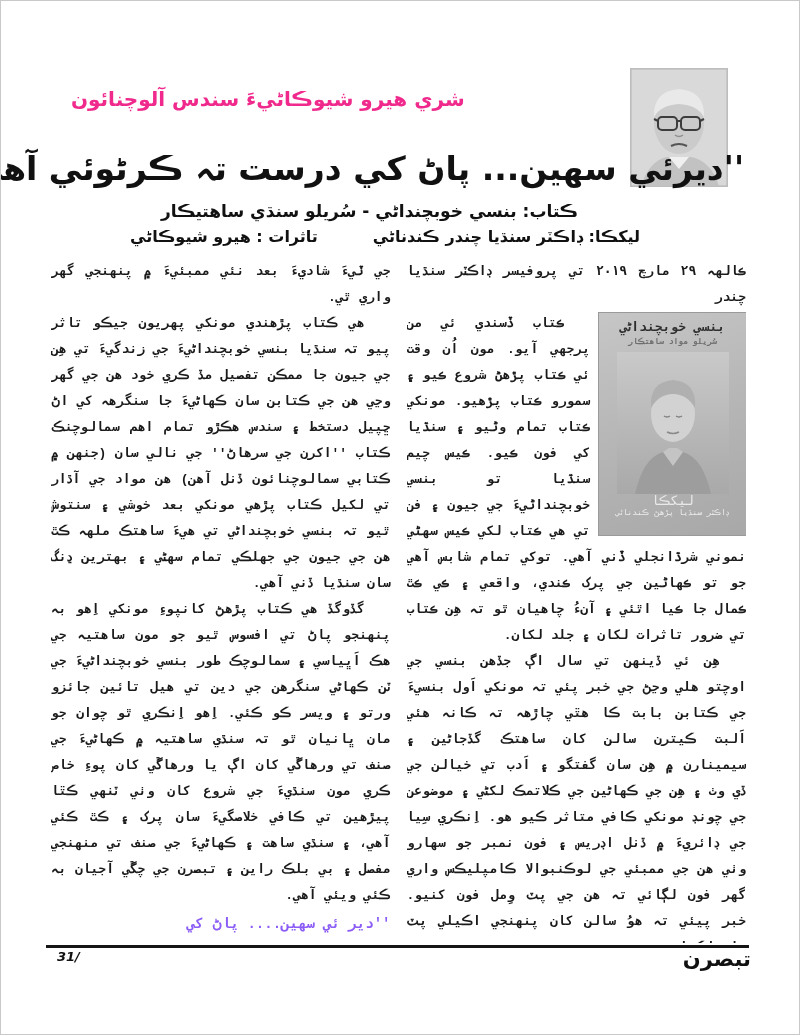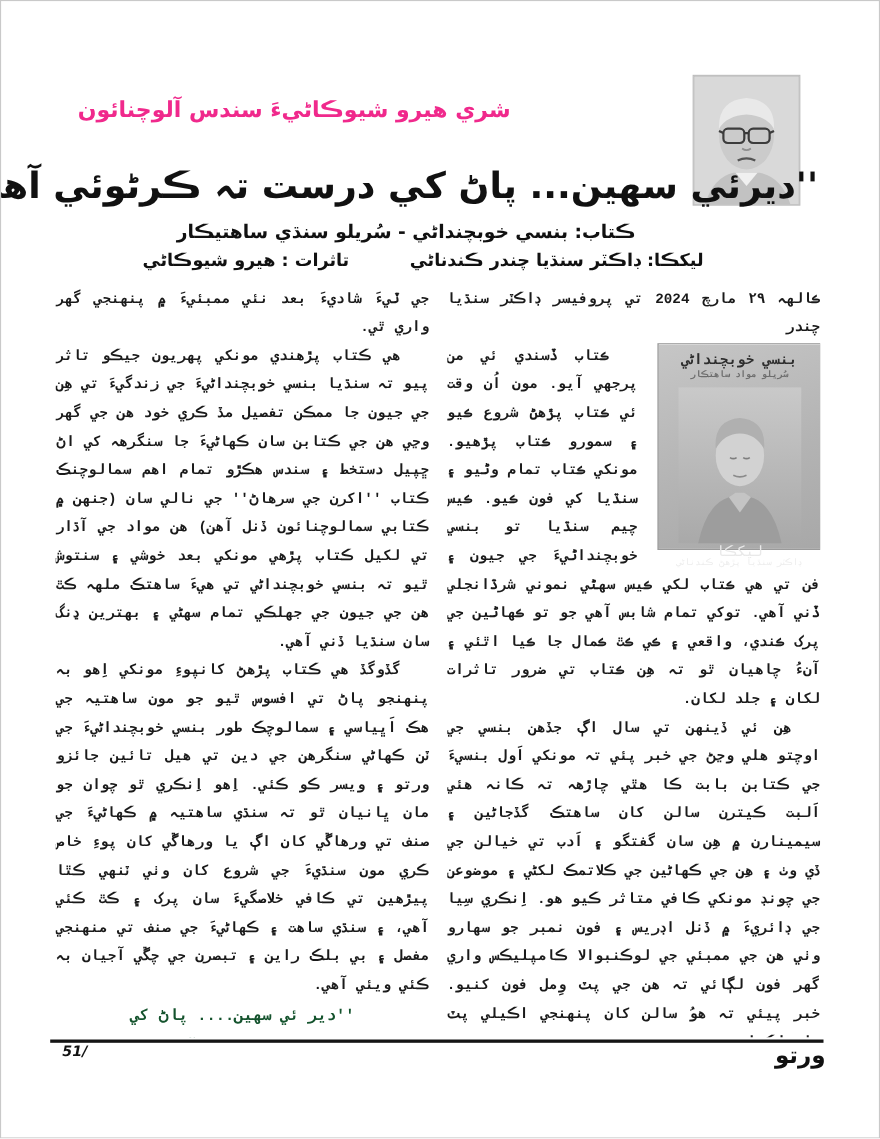--- a/index.html
+++ b/index.html
@@ -55,34 +55,34 @@
   }
   .col { width:341px; overflow:hidden;font-family:Liberation Mono, monospace; }
   .col p {
     margin:0;
     font-size:13px; font-weight:bold; color:#1a1a1a;
     line-height:26px;
     text-align:justify;
   }
   .col p.indent { text-indent:26px; }
   .subhead {
-    text-align:center;
-    font-size:14px; font-weight:bold; color:#14532d;
+    text-align:right;
+    font-size:14px; font-weight:bold; color:#8b5cf6;
     line-height:27px;
     margin:2px 0;
   }
   
   .cover-wrap { overflow:visible; }
   .book-cover {
     float:left; 
   }
   .book-cover {
     float:right;
-    width:147px; height:186px;
-    margin-left:19px; margin-bottom:4px; margin-top:2px;
+    width:147px; height:222px;
+    margin-left:9px; margin-bottom:4px; margin-top:2px;
     background:linear-gradient(160deg,#c6c6c6 0%,#b4b4b4 55%,#a8a8a8 100%);
     box-shadow:0 0 0 1px #9a9a9a;
     text-align:center;
     padding:6px 6px 4px 6px;
     box-sizing:border-box;
   }
   .cover-title { font-size:13px; font-weight:bold; color:#2e2e2e; line-height:17px; }
   .cover-subtitle { font-size:8px; font-weight:bold; color:#6d6d6d; filter:blur(0.4px); line-height:12px; }
   .cover-photo { width:112px; height:142px; margin:4px auto 3px auto; display:block; }
   .cover-footer1 { font-size:13px; color:#e9e9e9; filter:blur(0.3px); line-height:10px; }
@@ -132,21 +132,21 @@
   <div class="byline-book">ڪتاب: بنسي خوبچنداڻي - سُريلو سنڌي ساهتيڪار</div>
 
   <div class="byline-row">
     <span>ليکڪا: ڊاڪٽر سنڌيا چندر ڪندناڻي</span>
     <span>تاثرات : هيرو شيوڪاڻي</span>
   </div>
 
   <div class="columns">
 
     <div class="col">
-      <p>ڪالهہ ٢٩ مارچ 2024 تي پروفيسر ڊاڪٽر سنڌيا چندر</p>
+      <p>ڪالهہ ٢٩ مارچ ٢٠١٩ تي پروفيسر ڊاڪٽر سنڌيا چندر</p>
       <div class="cover-wrap">
         <div class="book-cover">
           <div class="cover-title">بنسي خوبچنداڻي</div>
           <div class="cover-subtitle">سُريلو مواد ساهتڪار</div>
           <svg class="cover-photo" viewBox="0 0 112 142" xmlns="http://www.w3.org/2000/svg">
             <defs>
               <linearGradient id="cvbg" x1="0" y1="0" x2="0" y2="1">
                 <stop offset="0" stop-color="#c9c9c9"></stop>
                   <stop offset="1" stop-color="#a9a9a9"></stop>
               </linearGradient>
@@ -173,16 +173,16 @@
       <p class="indent">هي ڪتاب پڙهندي مونکي پهريون جيڪو تاثر پيو تہ سنڌيا بنسي خوبچنداڻيءَ جي زندگيءَ تي هِن جي جيون جا ممڪن تفصيل مڏ ڪري خود هن جي گهر وڃي هن جي ڪتابن سان ڪهاڻيءَ جا سنگرهہ کي اڻ ڇپيل دستخط ۽ سندس هڪڙو تمام اهم سمالوچنڪ ڪتاب ''اکرن جي سرهاڻ'' جي نالي سان (جنهن ۾ ڪتابي سمالوچنائون ڏنل آهن) هن مواد جي آڌار تي لکيل ڪتاب پڙهي مونکي بعد خوشي ۽ سنتوش ٿيو تہ بنسي خوبچنداڻي تي هيءَ ساهتڪ ملهہ ڪٿ هن جي جيون جي جهلڪي تمام سهڻي ۽ بهترين ڍنگ سان سنڌيا ڏني آهي.</p>
       <p class="indent">گڏوگڏ هي ڪتاب پڙهڻ کانپوءِ مونکي اِهو بہ پنهنجو پاڻ تي افسوس ٿيو جو مون ساهتيہ جي هڪ اَڀياسي ۽ سمالوچڪ طور بنسي خوبچنداڻيءَ جي ٽن ڪهاڻي سنگرهن جي دين تي هيل تائين جائزو ورتو ۽ ويسر ڪو ڪئي. اِهو اِنڪري ٿو چوان جو مان ڀانيان ٿو تہ سنڌي ساهتيہ ۾ ڪهاڻيءَ جي صنف تي ورهاڱي کان اڳ يا ورهاڱي کان پوءِ خاص ڪري مون سنڌيءَ جي شروع کان وٺي ٽنهي ڪٿا پيڙهين تي ڪافي خلاصگيءَ سان پرک ۽ ڪٿ ڪئي آهي، ۽ سنڌي ساهت ۽ ڪهاڻيءَ جي صنف تي منهنجي مفصل ۽ بي بلڪ راين ۽ تبصرن جي چڱي آجيان بہ ڪئي ويئي آهي.</p>
       <div class="subhead">''دير ئي سهين.... پاڻ کي</div>
       <div class="subhead">درست تہ ڪرڻو ئي آهي!''</div>
 
     </div>
 
   </div>
 
   <div class="footer-rule"></div>
-  <div class="footer-left">51/</div>
-  <div class="footer-right">ورتو</div>
+  <div class="footer-left">31/</div>
+  <div class="footer-right">تبصرن</div>
 
 </div>
 
 </body></html>

